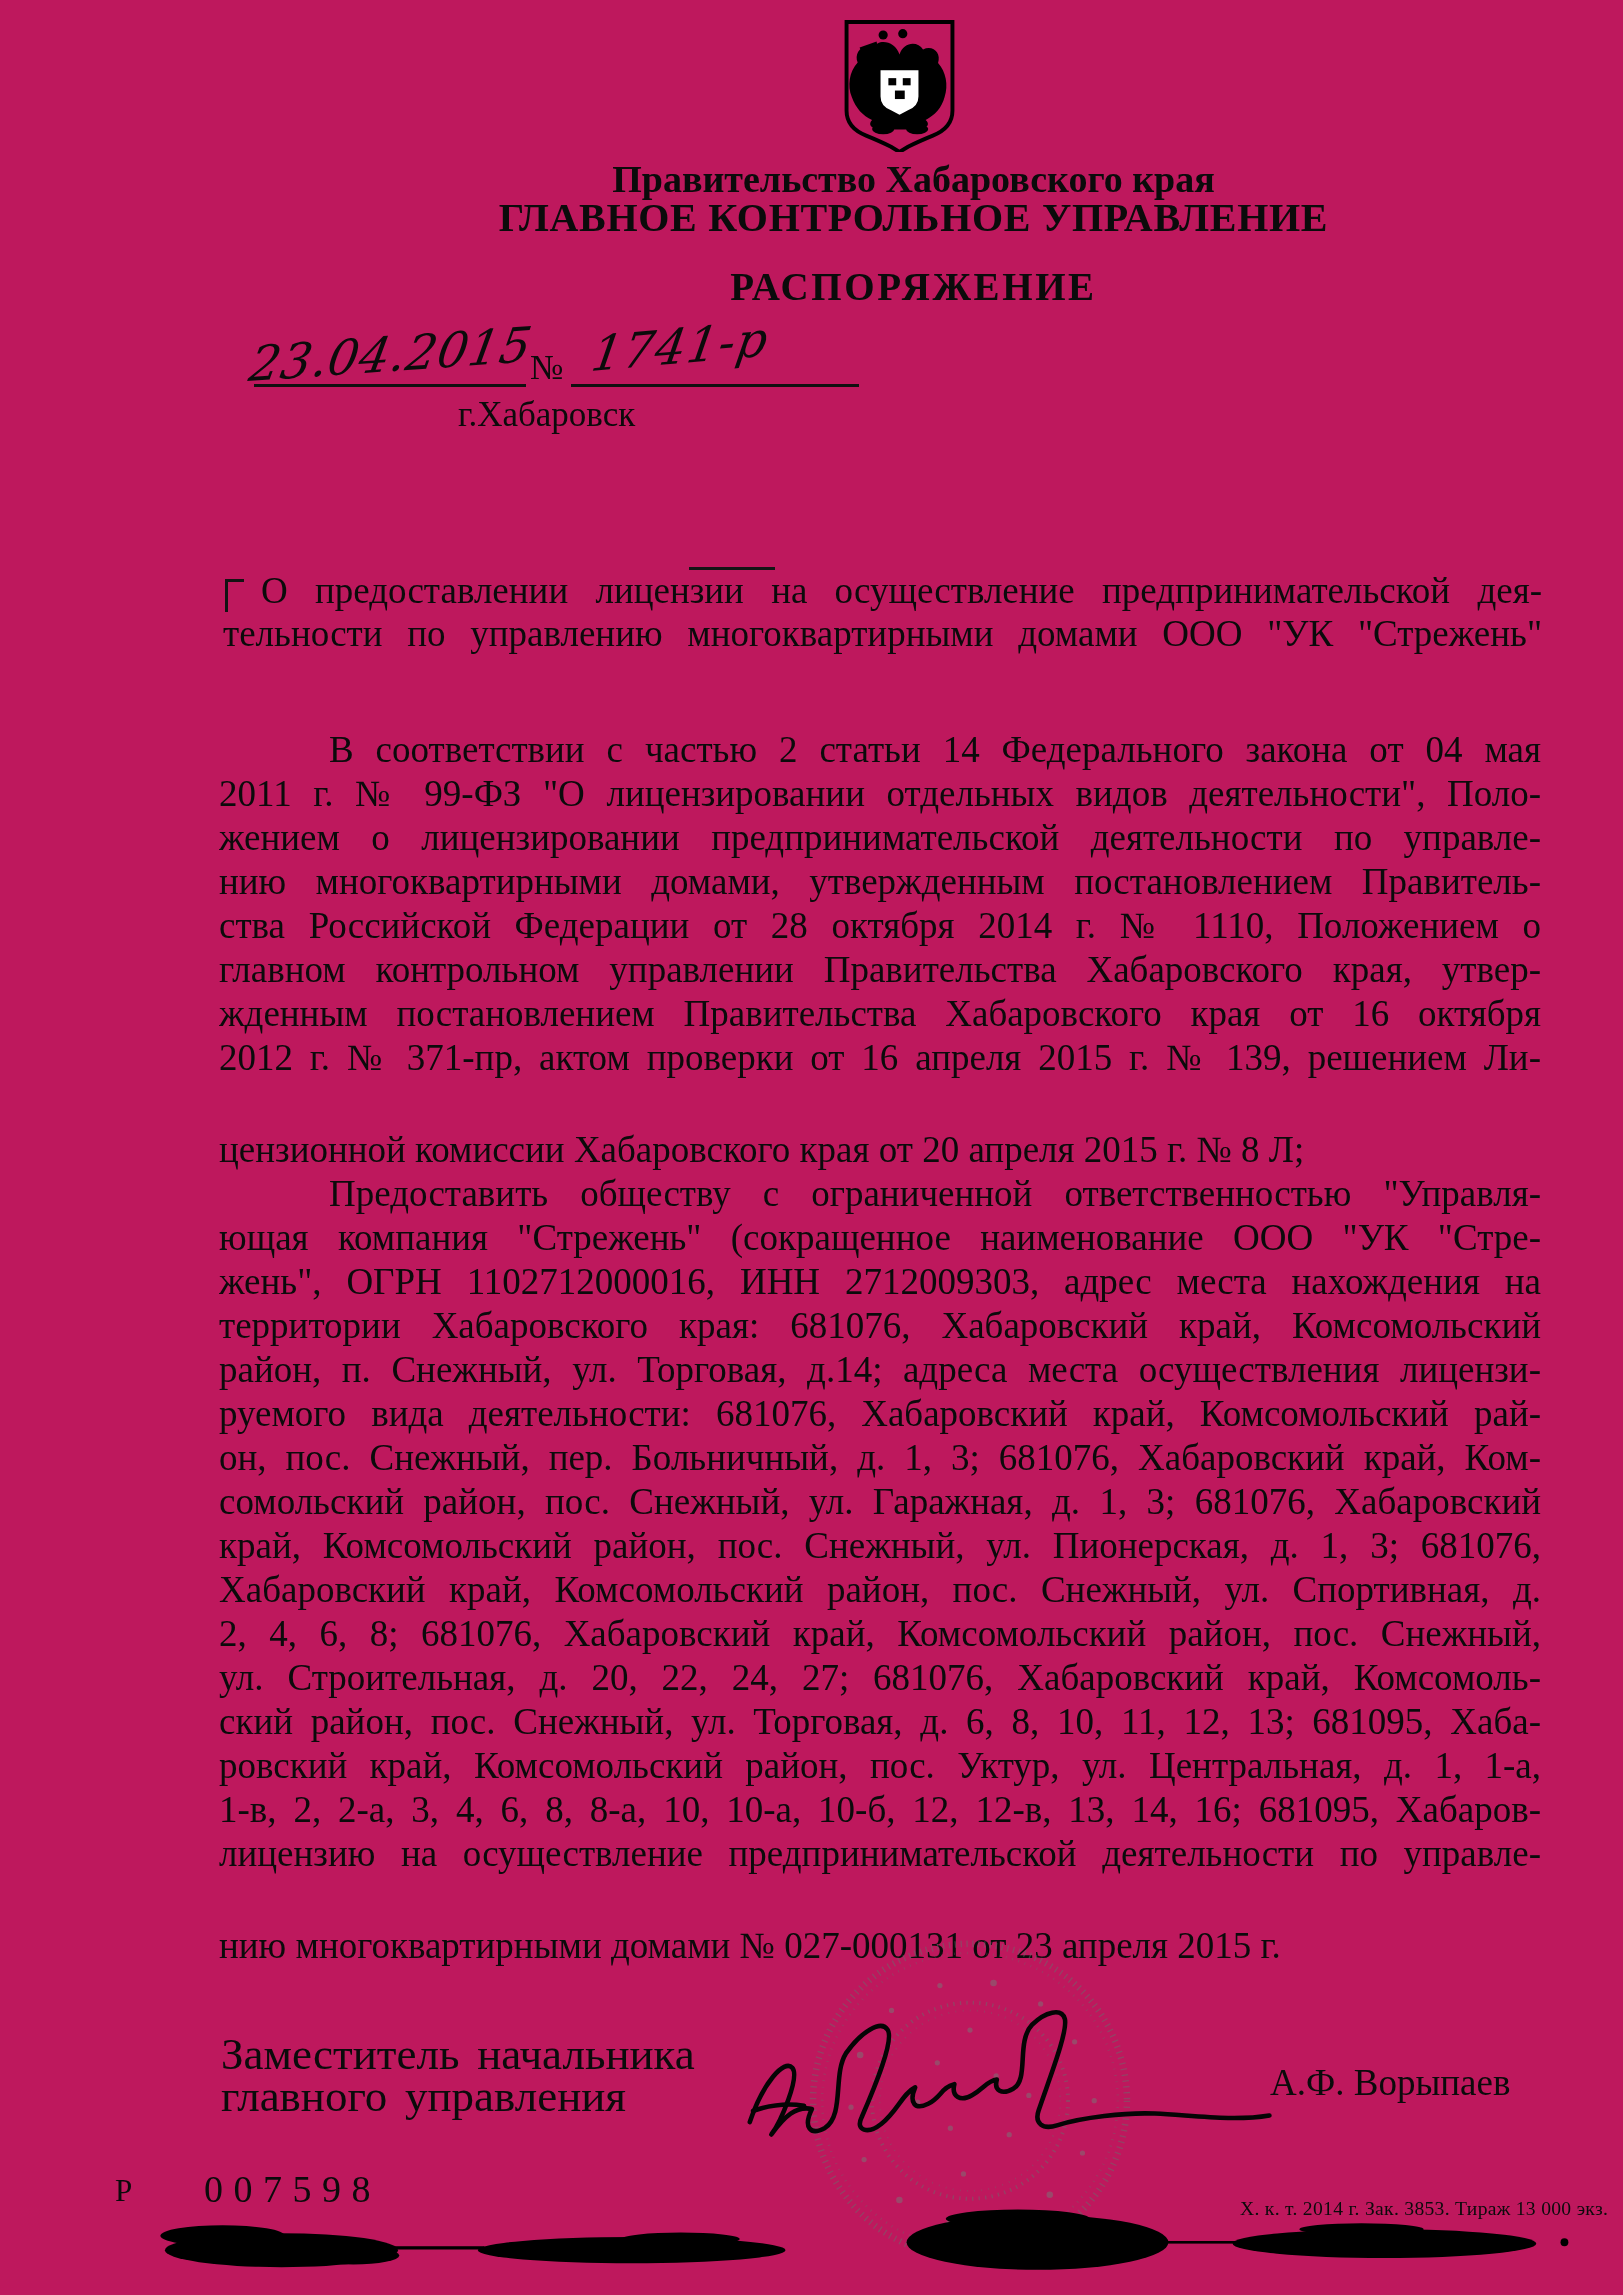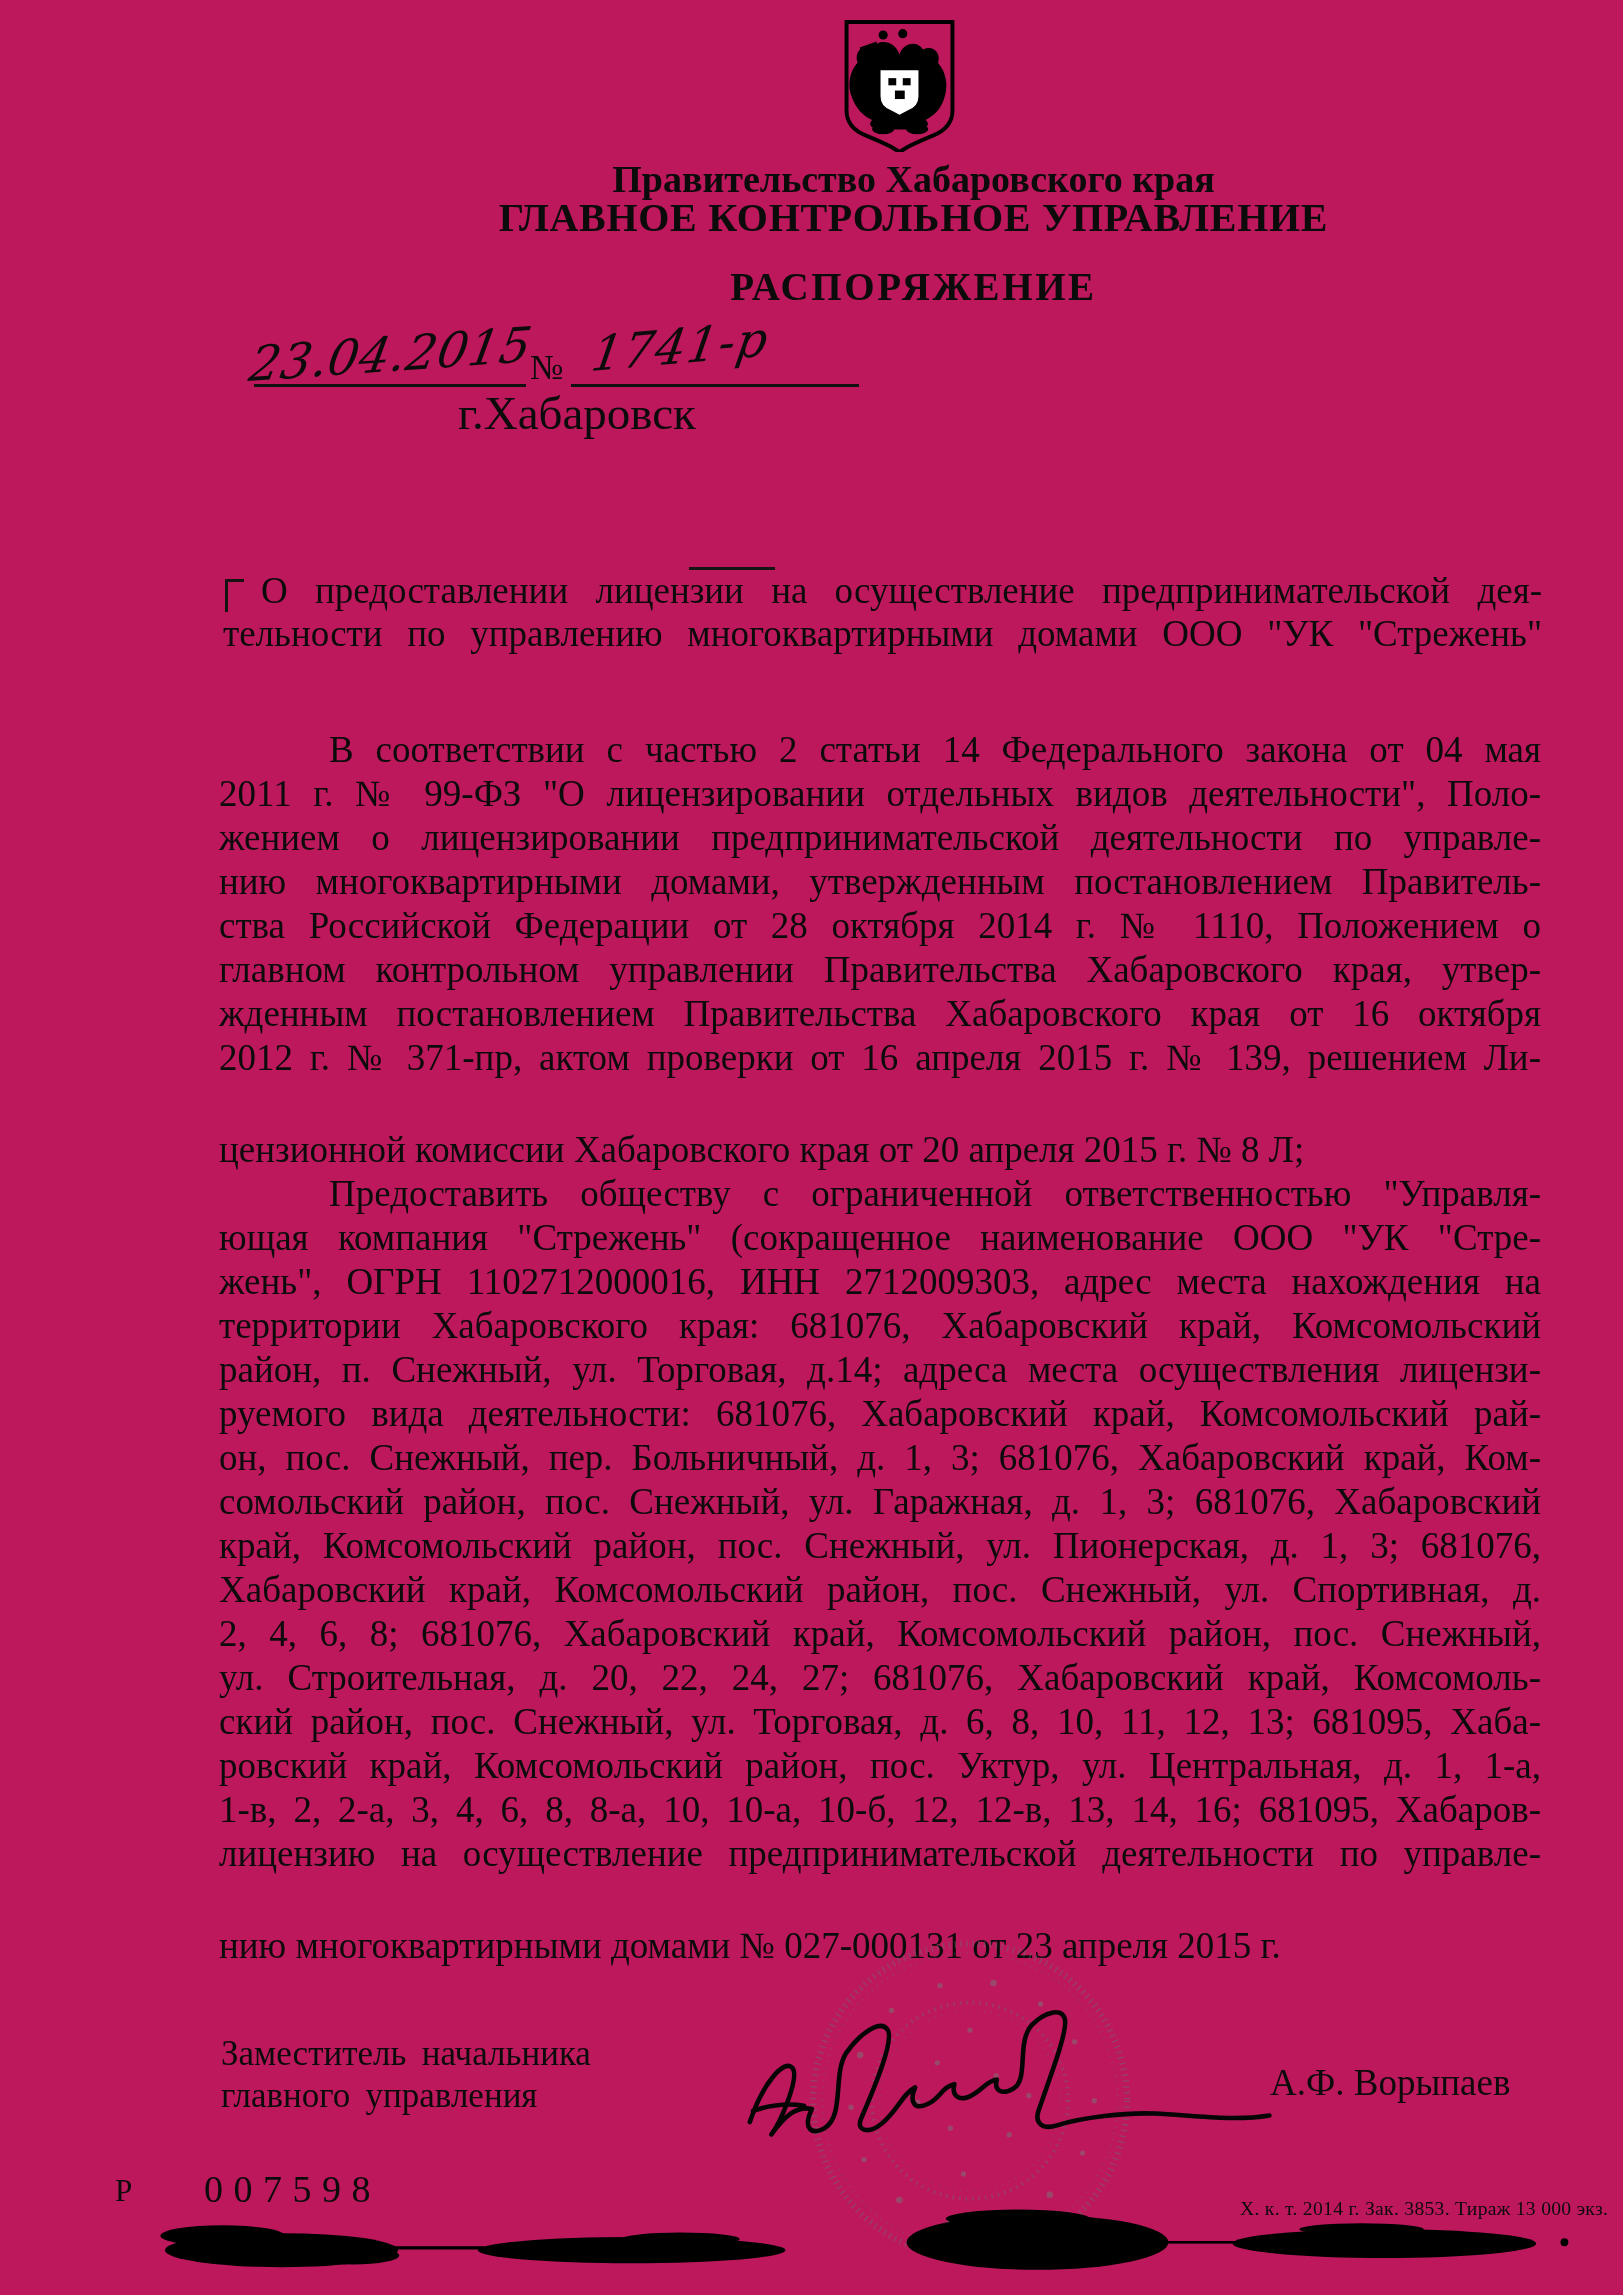--- a/index.html
+++ b/index.html
@@ -17,37 +17,37 @@
   .org2     { left:262px; top:194px;  width:1303px; font-size:40px; font-weight:bold; letter-spacing:0.7px; }
   .doctype  { left:262px; top:264px;  width:1303px; font-size:39px; font-weight:bold; letter-spacing:2.6px; }
 
   
   .hw       { font-style:italic; font-family:"DejaVu Serif",serif; white-space:nowrap; }
   .hw-date  { left:250px; top:326px; font-size:48px; transform:rotate(-4deg) skewX(-14deg); letter-spacing:0.7px; }
   .hw-num   { left:592px; top:318px; font-size:48px; transform:rotate(-5deg) skewX(-14deg); letter-spacing:1.3px; }
   .u1       { left:254px; top:384px; width:272px; height:3.3px; background:#101010; }
   .u2       { left:571px; top:384px; width:288px; height:3.3px; background:#101010; }
   .no-label { left:530px; top:348px; font-size:35px; }
-  .city     { left:458px; top:386px; font-size:47px; }
+  .city     { left:458px; top:395px; font-size:35px; }
 
   
   .title    { left:223px; top:569px; width:1319px; font-size:37px; line-height:43px; }
   .tline    { text-align:justify; text-align-last:justify;font-family:Liberation Serif, serif; }
   .tline.ind{ padding-left:38px; }
   .corner-mark { left:225px; top:579px; width:15.7px; height:30px; border-left:3.9px solid #131313; border-top:3.3px solid #131313; }
   .overline { left:689px; top:567px; width:86px; height:3.3px; background:#151515; }
 
   
   .body-block { left:219px; top:728px; width:1322px; font-size:37px; line-height:44px; }
   .bline      { text-align:justify; text-align-last:justify; height:44px; overflow:hidden; }
   .bline.end  { text-align-last:left;margin-top:48px; }
   .bline.ind  { padding-left:110px; }
 
   
-  .sig-pos  { left:221px;  top:2033px; font-size:35px; line-height:42px; word-spacing:6.5px; }
+  .sig-pos  { left:221px;  top:2033px; font-size:45px; line-height:42px; word-spacing:6.5px; }
   .sig-name { left:1270px; top:2061px; font-size:37px; white-space:nowrap; }
   .stamp    { left:800px; top:1932px; width:340px; height:340px; }
   .signature{ left:733px; top:1975px; width:563px; height:183px; }
 
   
   .series   { left:115px;  top:2173px; font-size:31px; }
   .formnum  { left:204px;  top:2167px; font-size:38px; letter-spacing:10.5px; }
   .imprint  { left:1240px; top:2198px; width:393px; font-size:19.6px; text-align:left; letter-spacing:0.3px; }
   .smudges  { left:0px;    top:2203px; width:1624px; height:93px; }
 </style>

